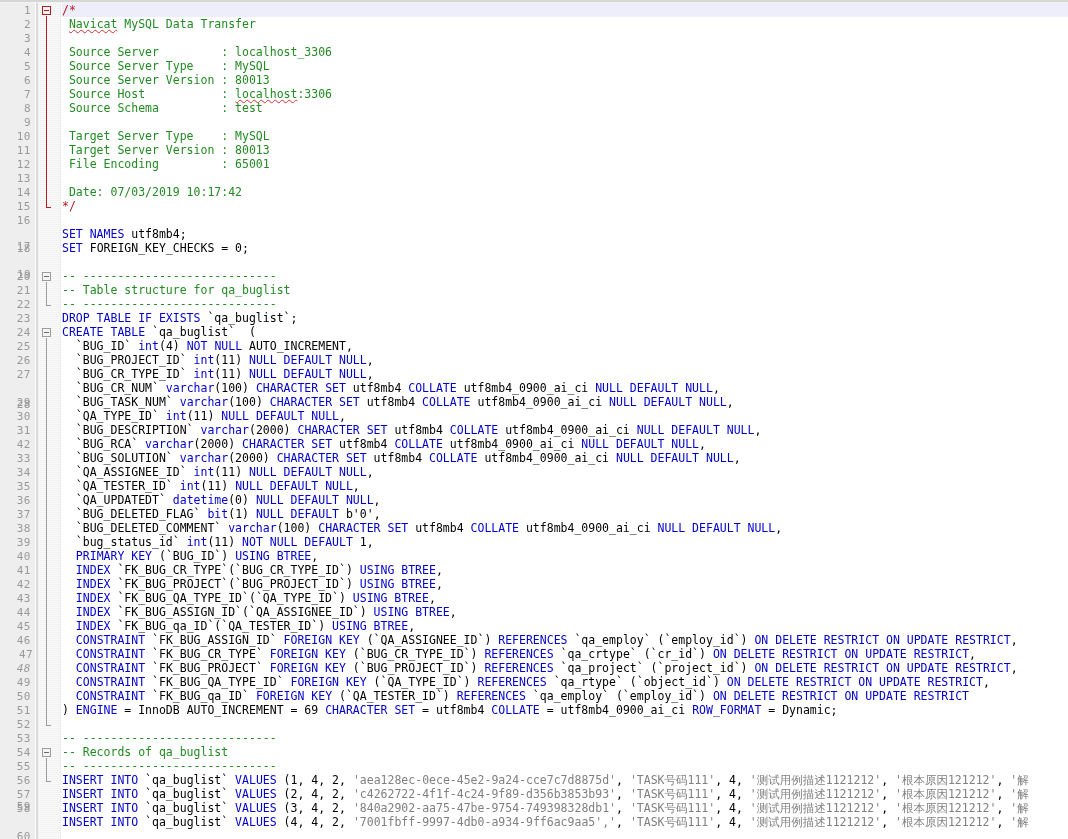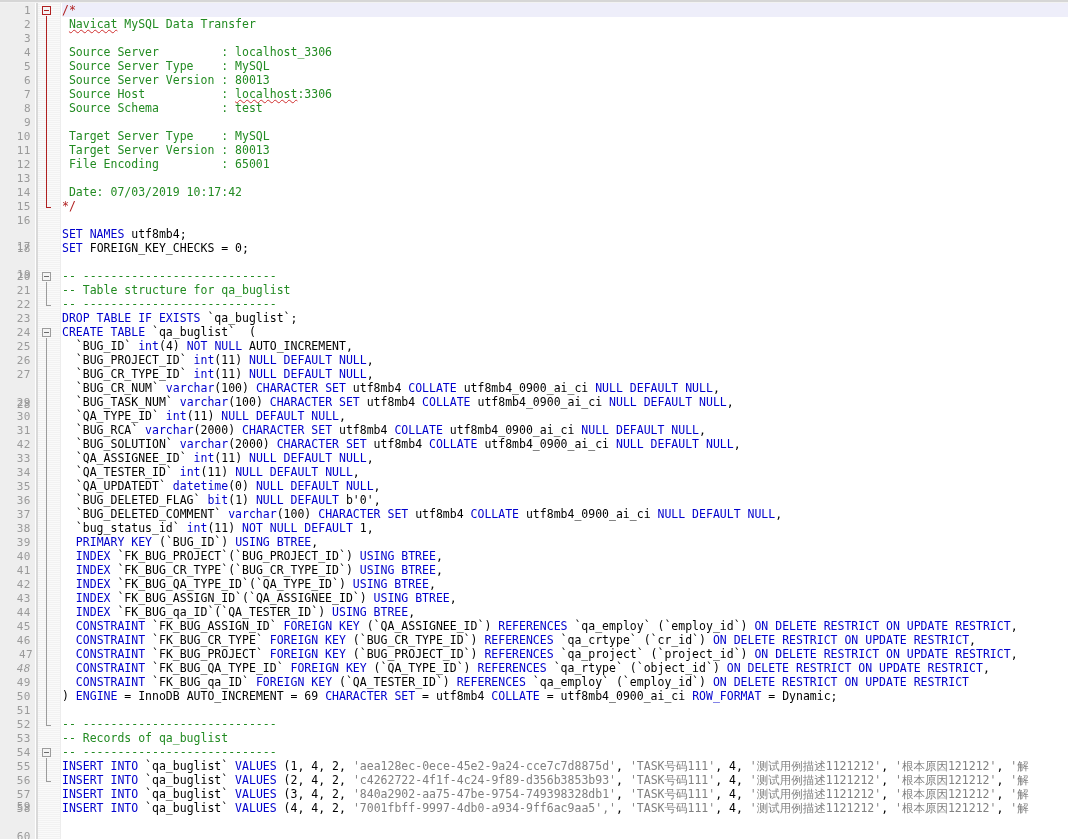--- a/index.html
+++ b/index.html
@@ -239,31 +239,32 @@
       <div class="line"><span class="cmt">-- Table structure for qa_buglist</span></div>
       <div class="line"><span class="cmt">-- ----------------------------</span></div>
       <div class="line"><span class="kw">DROP TABLE IF EXISTS</span><span class="idq"> `qa_buglist`;</span></div>
       <div class="line"><span class="kw">CREATE TABLE</span><span class="idq"> `qa_buglist`  (</span></div>
       <div class="line"><span class="idq">  `BUG_ID` </span><span class="kw">int</span><span class="pl">(</span><span class="num">4</span><span class="pl">) </span><span class="kw">NOT NULL</span><span class="pl"> AUTO_INCREMENT,</span></div>
       <div class="line"><span class="idq">  `BUG_PROJECT_ID` </span><span class="kw">int</span><span class="pl">(</span><span class="num">11</span><span class="pl">) </span><span class="kw">NULL DEFAULT NULL</span><span class="pl">,</span></div>
       <div class="line"><span class="idq">  `BUG_CR_TYPE_ID` </span><span class="kw">int</span><span class="pl">(</span><span class="num">11</span><span class="pl">) </span><span class="kw">NULL DEFAULT NULL</span><span class="pl">,</span></div>
       <div class="line"><span class="idq">  `BUG_CR_NUM` </span><span class="kw">varchar</span><span class="pl">(</span><span class="num">100</span><span class="pl">) </span><span class="kw">CHARACTER SET</span><span class="pl"> utf8mb4 </span><span class="kw">COLLATE</span><span class="pl"> utf8mb4_0900_ai_ci </span><span class="kw">NULL DEFAULT NULL</span><span class="pl">,</span></div>
       <div class="line"><span class="idq">  `BUG_TASK_NUM` </span><span class="kw">varchar</span><span class="pl">(</span><span class="num">100</span><span class="pl">) </span><span class="kw">CHARACTER SET</span><span class="pl"> utf8mb4 </span><span class="kw">COLLATE</span><span class="pl"> utf8mb4_0900_ai_ci </span><span class="kw">NULL DEFAULT NULL</span><span class="pl">,</span></div>
       <div class="line"><span class="idq">  `QA_TYPE_ID` </span><span class="kw">int</span><span class="pl">(</span><span class="num">11</span><span class="pl">) </span><span class="kw">NULL DEFAULT NULL</span><span class="pl">,</span></div>
+      <div class="line"><span class="idq">  `BUG_DESCRIPTION` </span><span class="kw">varchar</span><span class="pl">(</span><span class="num">2000</span><span class="pl">) </span><span class="kw">CHARACTER SET</span><span class="pl"> utf8mb4 </span><span class="kw">COLLATE</span><span class="pl"> utf8mb4_0900_ai_ci </span><span class="kw">NULL DEFAULT NULL</span><span class="pl">,</span></div>
       <div class="line"><span class="idq">  `BUG_RCA` </span><span class="kw">varchar</span><span class="pl">(</span><span class="num">2000</span><span class="pl">) </span><span class="kw">CHARACTER SET</span><span class="pl"> utf8mb4 </span><span class="kw">COLLATE</span><span class="pl"> utf8mb4_0900_ai_ci </span><span class="kw">NULL DEFAULT NULL</span><span class="pl">,</span></div>
       <div class="line"><span class="idq">  `BUG_SOLUTION` </span><span class="kw">varchar</span><span class="pl">(</span><span class="num">2000</span><span class="pl">) </span><span class="kw">CHARACTER SET</span><span class="pl"> utf8mb4 </span><span class="kw">COLLATE</span><span class="pl"> utf8mb4_0900_ai_ci </span><span class="kw">NULL DEFAULT NULL</span><span class="pl">,</span></div>
       <div class="line"><span class="idq">  `QA_ASSIGNEE_ID` </span><span class="kw">int</span><span class="pl">(</span><span class="num">11</span><span class="pl">) </span><span class="kw">NULL DEFAULT NULL</span><span class="pl">,</span></div>
       <div class="line"><span class="idq">  `QA_TESTER_ID` </span><span class="kw">int</span><span class="pl">(</span><span class="num">11</span><span class="pl">) </span><span class="kw">NULL DEFAULT NULL</span><span class="pl">,</span></div>
       <div class="line"><span class="idq">  `QA_UPDATEDT` </span><span class="kw">datetime</span><span class="pl">(</span><span class="num">0</span><span class="pl">) </span><span class="kw">NULL DEFAULT NULL</span><span class="pl">,</span></div>
       <div class="line"><span class="idq">  `BUG_DELETED_FLAG` </span><span class="kw">bit</span><span class="pl">(</span><span class="num">1</span><span class="pl">) </span><span class="kw">NULL DEFAULT</span><span class="pl"> b'</span><span class="num">0</span><span class="pl">',</span></div>
       <div class="line"><span class="idq">  `BUG_DELETED_COMMENT` </span><span class="kw">varchar</span><span class="pl">(</span><span class="num">100</span><span class="pl">) </span><span class="kw">CHARACTER SET</span><span class="pl"> utf8mb4 </span><span class="kw">COLLATE</span><span class="pl"> utf8mb4_0900_ai_ci </span><span class="kw">NULL DEFAULT NULL</span><span class="pl">,</span></div>
       <div class="line"><span class="idq">  `bug_status_id` </span><span class="kw">int</span><span class="pl">(</span><span class="num">11</span><span class="pl">) </span><span class="kw">NOT NULL DEFAULT</span><span class="pl"> </span><span class="num">1</span><span class="pl">,</span></div>
       <div class="line"><span class="pl">  </span><span class="kw">PRIMARY KEY</span><span class="idq"> (`BUG_ID`) </span><span class="kw">USING BTREE</span><span class="pl">,</span></div>
+      <div class="line"><span class="pl">  </span><span class="kw">INDEX</span><span class="idq"> `FK_BUG_CR_TYPE`(`BUG_CR_TYPE_ID`) </span><span class="kw">USING BTREE</span><span class="pl">,</span></div>
       <div class="line"><span class="pl">  </span><span class="kw">INDEX</span><span class="idq"> `FK_BUG_PROJECT`(`BUG_PROJECT_ID`) </span><span class="kw">USING BTREE</span><span class="pl">,</span></div>
-      <div class="line"><span class="pl">  </span><span class="kw">INDEX</span><span class="idq"> `FK_BUG_CR_TYPE`(`BUG_CR_TYPE_ID`) </span><span class="kw">USING BTREE</span><span class="pl">,</span></div>
       <div class="line"><span class="pl">  </span><span class="kw">INDEX</span><span class="idq"> `FK_BUG_QA_TYPE_ID`(`QA_TYPE_ID`) </span><span class="kw">USING BTREE</span><span class="pl">,</span></div>
       <div class="line"><span class="pl">  </span><span class="kw">INDEX</span><span class="idq"> `FK_BUG_ASSIGN_ID`(`QA_ASSIGNEE_ID`) </span><span class="kw">USING BTREE</span><span class="pl">,</span></div>
       <div class="line"><span class="pl">  </span><span class="kw">INDEX</span><span class="idq"> `FK_BUG_qa_ID`(`QA_TESTER_ID`) </span><span class="kw">USING BTREE</span><span class="pl">,</span></div>
       <div class="line"><span class="pl">  </span><span class="kw">CONSTRAINT</span><span class="idq"> `FK_BUG_ASSIGN_ID` </span><span class="kw">FOREIGN KEY</span><span class="idq"> (`QA_ASSIGNEE_ID`) </span><span class="kw">REFERENCES</span><span class="idq"> `qa_employ` (`employ_id`) </span><span class="kw">ON DELETE RESTRICT ON UPDATE RESTRICT</span><span class="pl">,</span></div>
       <div class="line"><span class="pl">  </span><span class="kw">CONSTRAINT</span><span class="idq"> `FK_BUG_CR_TYPE` </span><span class="kw">FOREIGN KEY</span><span class="idq"> (`BUG_CR_TYPE_ID`) </span><span class="kw">REFERENCES</span><span class="idq"> `qa_crtype` (`cr_id`) </span><span class="kw">ON DELETE RESTRICT ON UPDATE RESTRICT</span><span class="pl">,</span></div>
       <div class="line"><span class="pl">  </span><span class="kw">CONSTRAINT</span><span class="idq"> `FK_BUG_PROJECT` </span><span class="kw">FOREIGN KEY</span><span class="idq"> (`BUG_PROJECT_ID`) </span><span class="kw">REFERENCES</span><span class="idq"> `qa_project` (`project_id`) </span><span class="kw">ON DELETE RESTRICT ON UPDATE RESTRICT</span><span class="pl">,</span></div>
       <div class="line"><span class="pl">  </span><span class="kw">CONSTRAINT</span><span class="idq"> `FK_BUG_QA_TYPE_ID` </span><span class="kw">FOREIGN KEY</span><span class="idq"> (`QA_TYPE_ID`) </span><span class="kw">REFERENCES</span><span class="idq"> `qa_rtype` (`object_id`) </span><span class="kw">ON DELETE RESTRICT ON UPDATE RESTRICT</span><span class="pl">,</span></div>
       <div class="line"><span class="pl">  </span><span class="kw">CONSTRAINT</span><span class="idq"> `FK_BUG_qa_ID` </span><span class="kw">FOREIGN KEY</span><span class="idq"> (`QA_TESTER_ID`) </span><span class="kw">REFERENCES</span><span class="idq"> `qa_employ` (`employ_id`) </span><span class="kw">ON DELETE RESTRICT ON UPDATE RESTRICT</span></div>
       <div class="line"><span class="pl">) </span><span class="kw">ENGINE</span><span class="pl"> = InnoDB AUTO_INCREMENT = </span><span class="num">69</span><span class="pl"> </span><span class="kw">CHARACTER SET</span><span class="pl"> = utf8mb4 </span><span class="kw">COLLATE</span><span class="pl"> = utf8mb4_0900_ai_ci </span><span class="kw">ROW_FORMAT</span><span class="pl"> = Dynamic;</span></div>
       <div class="line">&nbsp;</div>

